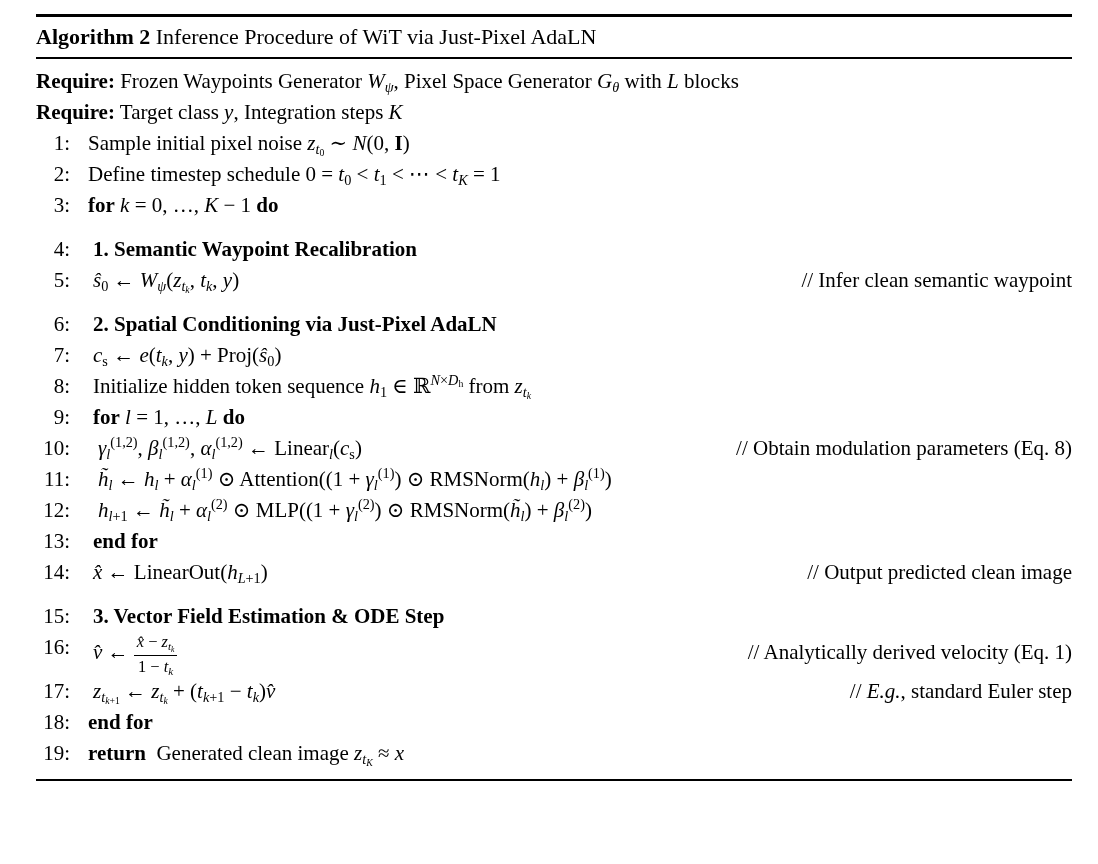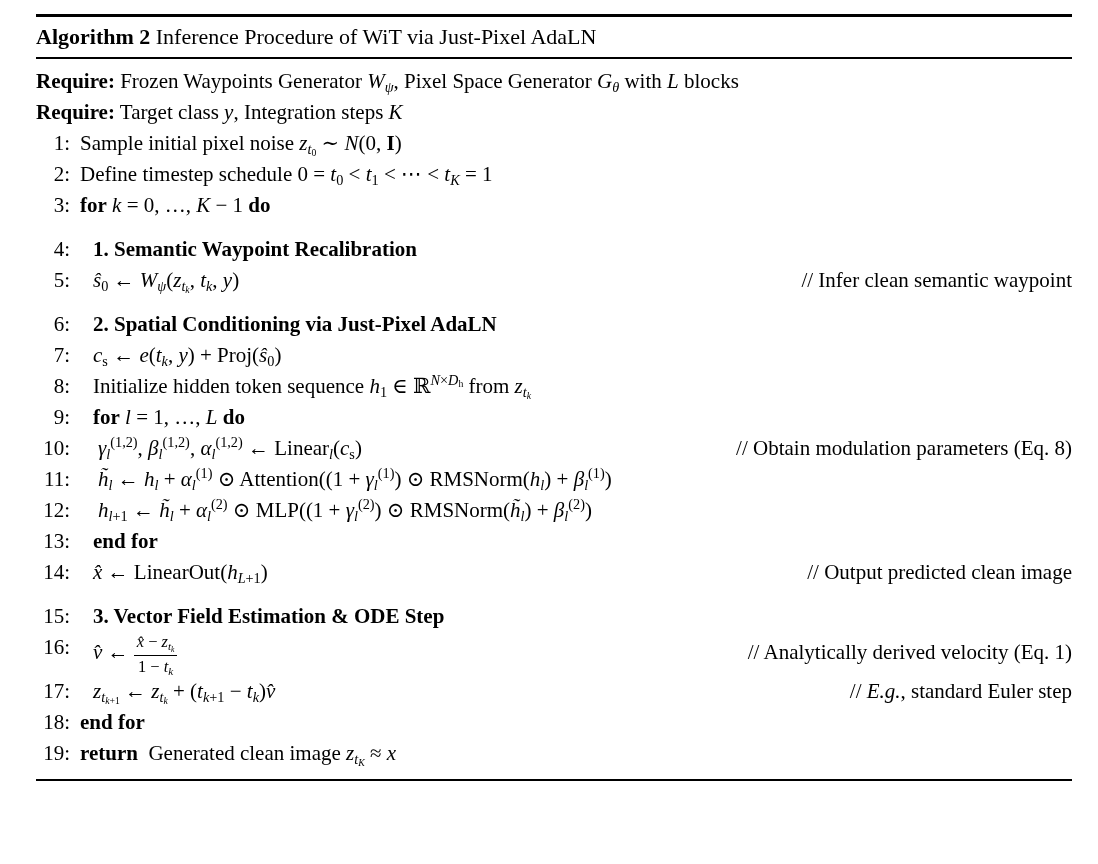--- a/index.html
+++ b/index.html
@@ -42,21 +42,21 @@
   .req b { font-weight: bold; }
 
   .line { display: flex; line-height: 31px; }
   .line.gap { margin-top: 13px; }
   .num { flex: none; width: 34px; text-align: right; }
   .content {
     flex: 1;
     display: flex;
     justify-content: space-between;
     align-items: baseline;
-    margin-left: 10px;
+    margin-left: 18px;
     min-width: 0;
   }
   .ind1 > .content { margin-left: 23px; }
   .ind2 > .content { margin-left: 28px; }
   .body-text { white-space: nowrap; }
   .comment { white-space: nowrap; margin-left: 14px; text-align: right; }
 
   sub, sup { font-size: 68%; line-height: normal; }
   sup { vertical-align: 0.55em; text-align: center; }
   sub { vertical-align: -0.25em; }

